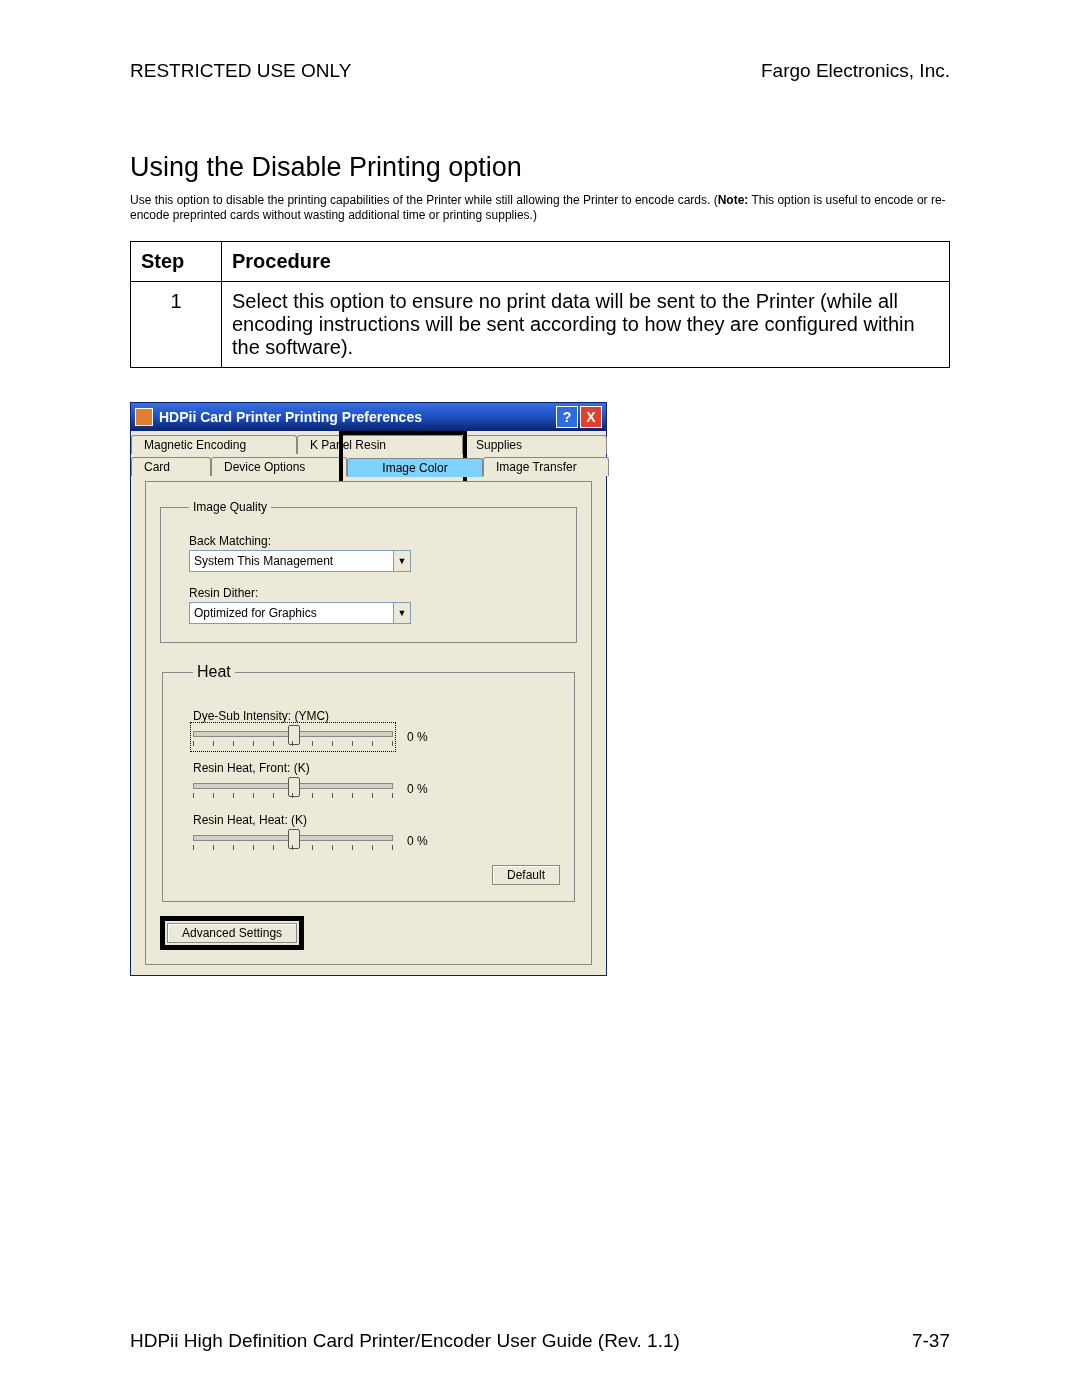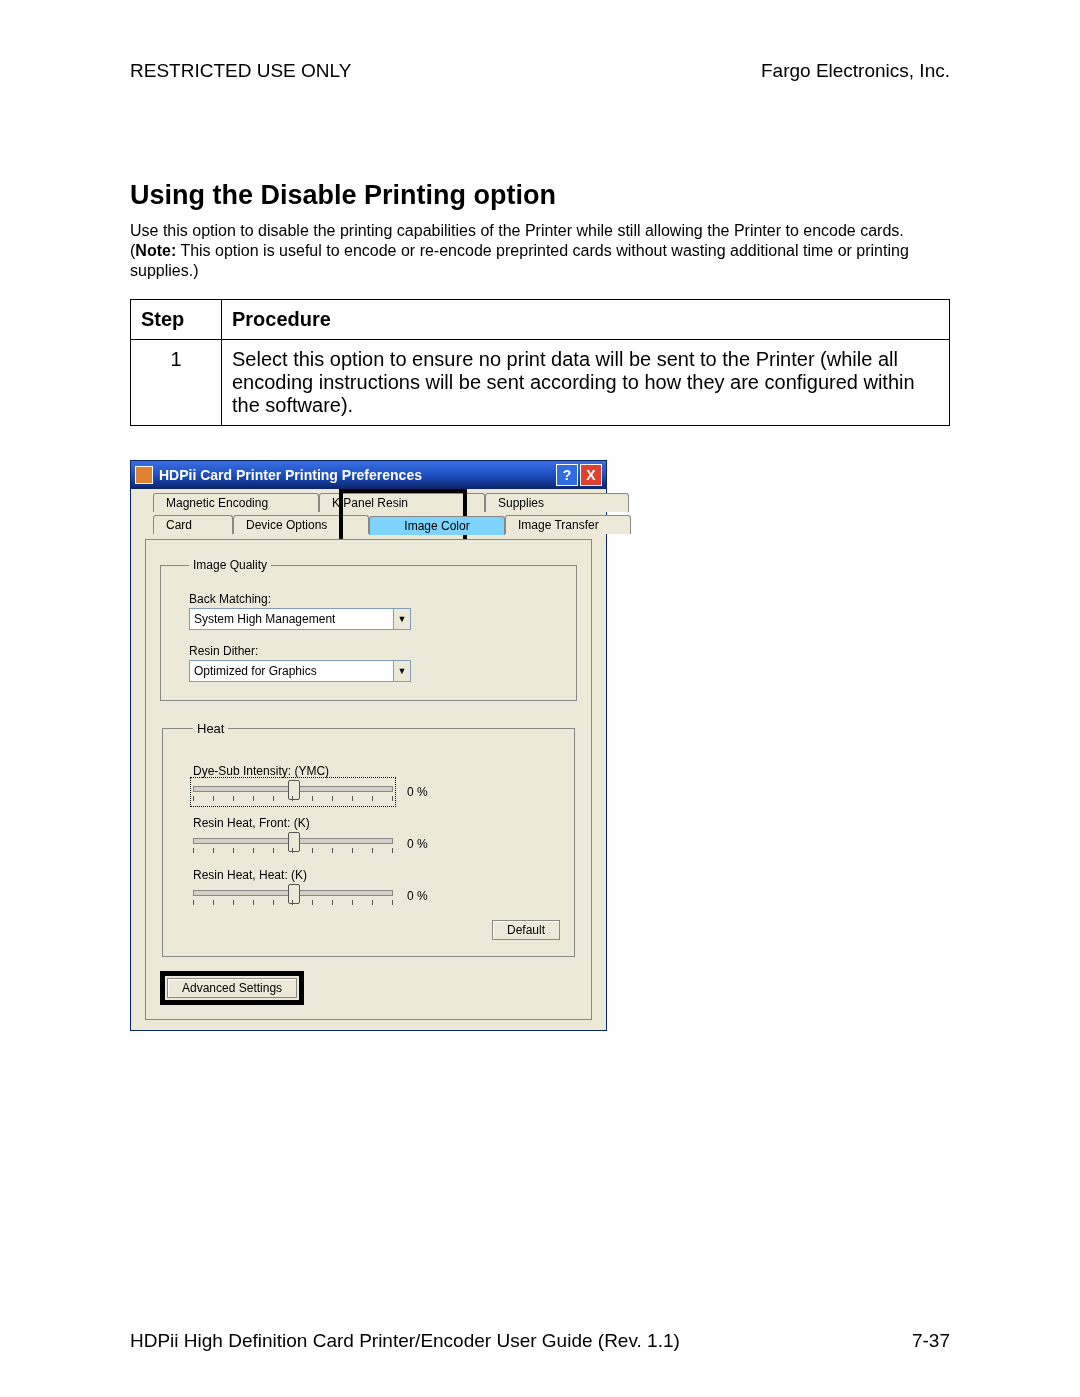--- a/index.html
+++ b/index.html
@@ -17,25 +17,25 @@
     box-sizing: border-box;
     padding: 60px 130px 0 130px;
   }
   .hdr {
     display: flex;
     justify-content: space-between;
     font-size: 19px;
   }
   h2.title {
     font-size: 27px;
-    font-weight: bold;
-    margin: 98px 0 10px 0;
+    font-weight: normal;
+    margin: 70px 0 10px 0;
   }
   p.intro {
-    font-size: 16px;
+    font-size: 12px;
     line-height: 1.25;
     margin: 0 0 18px 0;
   }
   table.proc {
     border-collapse: collapse;
     width: 100%;
     font-size: 20px;
   }
   table.proc th, table.proc td {
     border: 1px solid #000;
@@ -91,21 +91,21 @@
   .winbtn.help { background: #2f6de0; color: #fff; }
   .winbtn.close { background: #e04030; color: #fff; }
 
   .dialog-body {
     padding: 28px 14px 10px 14px;
     position: relative;
   }
 
   .tabrow {
     position: absolute;
-    left: 22px;
+    left: 0;
     top: 4px;
     display: flex;
     gap: 0;
   }
   .tabrow.row2 { top: 26px; }
   .tab {
     border: 1px solid #888;
     border-bottom: none;
     background: #ece9d8;
     padding: 2px 12px;
@@ -171,21 +171,21 @@
     align-items: center;
     justify-content: center;
     font-size: 9px;
   }
 
   fieldset.heat {
     border: 1px solid #888;
     padding: 28px 14px 16px 30px;
   }
   fieldset.heat legend {
-    font-size: 13px;
+    font-size: 16px;
     padding: 0 4px;
   }
   .slider-block { margin-bottom: 12px; }
   .slider-label { font-size: 12px; margin-bottom: 2px; }
   .slider-row { display: flex; align-items: center; }
   .slider-track {
     position: relative;
     width: 200px;
     height: 24px;
   }
@@ -315,21 +315,21 @@
 
       <div class="tab-highlight" style="left:208px; top:0px; width:120px; height:46px;"></div>
 
       <div class="panel">
 
         <fieldset class="grp">
           <legend>Image Quality</legend>
 
           <div class="lbl">Back Matching:</div>
           <div class="combo">
-            <span class="val">System High Management</span>
+            <span class="val">System This Management</span>
             <span class="dd">▼</span>
           </div>
 
           <div class="lbl" style="margin-top:14px;">Resin Dither:</div>
           <div class="combo">
             <span class="val">Optimized for Graphics</span>
             <span class="dd">▼</span>
           </div>
         </fieldset>
 

